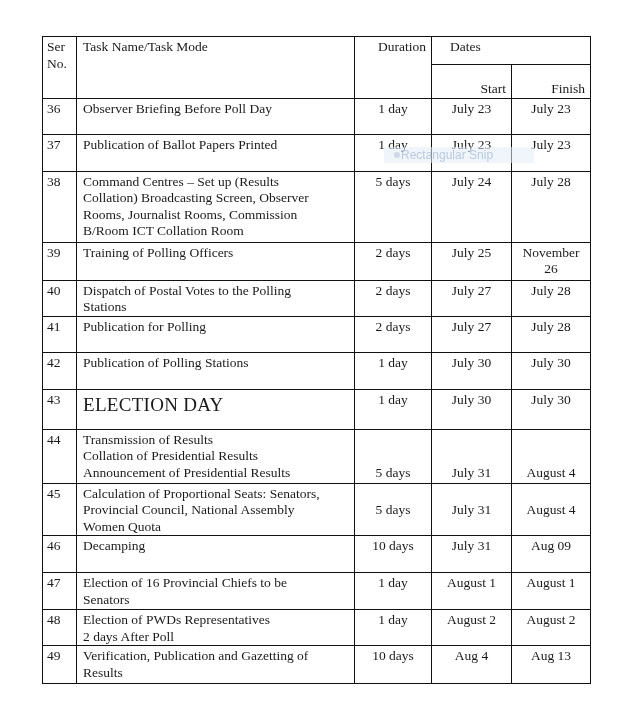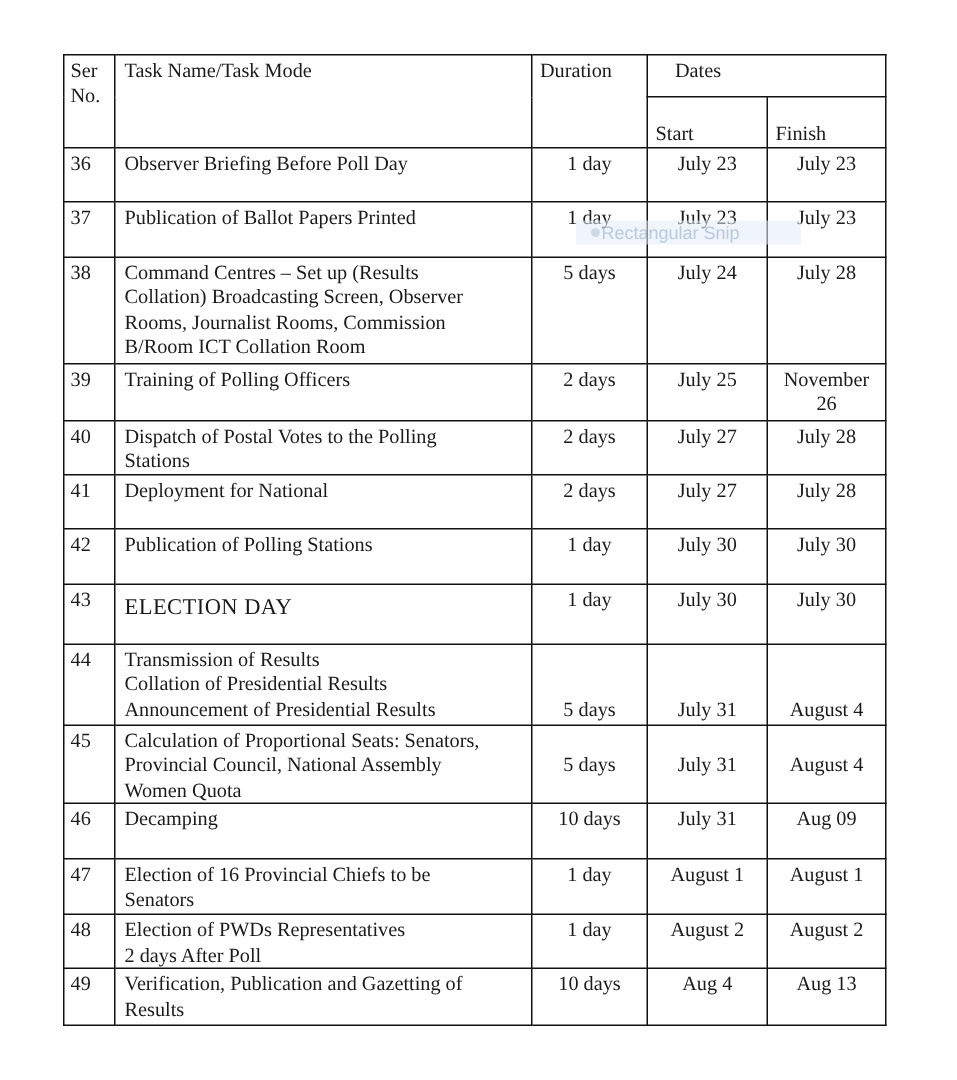--- a/index.html
+++ b/index.html
@@ -18,26 +18,26 @@
     vertical-align: top;
     padding: 2px 5px 0 5px;
     font-weight: normal;
   }
   col.c-ser { width: 34px; }
   col.c-task { width: 278px; }
   col.c-dur { width: 77px; }
   col.c-start { width: 80px; }
   col.c-fin { width: 79px; }
   th { font-weight: normal; text-align: left; }
-  th.center { text-align: left; }
+  th.center { text-align: right; }
   .ser { padding-left: 4px !important; }
   .task { padding-left: 6px !important; }
   .center { text-align: center; }
   .bold { font-weight: bold; }
-  .big { font-size: 15px; font-weight: bold; line-height: 22px; padding-top: 4px !important; letter-spacing: 0.3px; margin-left: 37px; }
+  .big { font-size: 19px; font-weight: bold; line-height: 22px; padding-top: 4px !important; letter-spacing: 0.3px; margin-left: 37px; }
   .bottom { vertical-align: bottom !important; padding-bottom: 1px !important; }
   .line { display: block; }
   .snip-tooltip {
     position: absolute; left: 384px; top: 147px; width: 150px; height: 16px;
     background: rgba(225,236,248,0.55); color: rgba(140,165,200,0.55);
     font-family: "Liberation Sans", sans-serif; font-size: 12px; line-height: 16px;
     padding-left: 17px; box-sizing: border-box; pointer-events: none;
   }
   .snip-tooltip .dot { position: absolute; left: 10px; top: 5px; width: 6px; height: 6px; border-radius: 3px; background: rgba(180,190,210,0.5); }
 </style>
@@ -116,21 +116,21 @@
         <span class="line">Stations</span>
       </td>
       <td class="center">2 days</td>
       <td class="center">July 27</td>
       <td class="center">July 28</td>
     </tr>
 
     <tr style="height:36px">
       <td class="ser">41</td>
       <td class="task">
-          <span class="line">Deployment for National</span>
+          <span class="line">Publication for Polling</span>
         </td>
       <td class="center">2 days</td>
       <td class="center">July 27</td>
       <td class="center">July 28</td>
     </tr>
 
     <tr style="height:37px">
       <td class="ser">42</td>
       <td class="task">
           <span class="line">Publication of Polling Stations</span>

